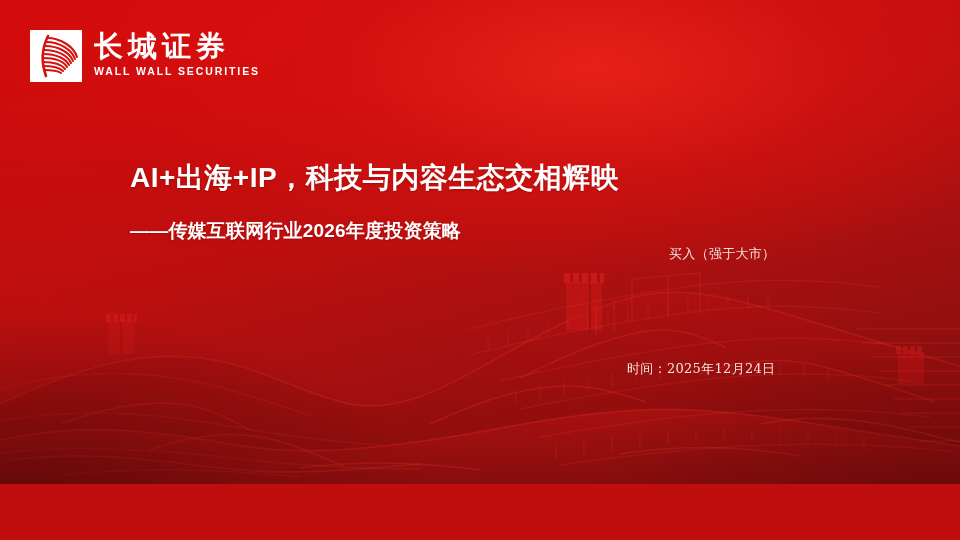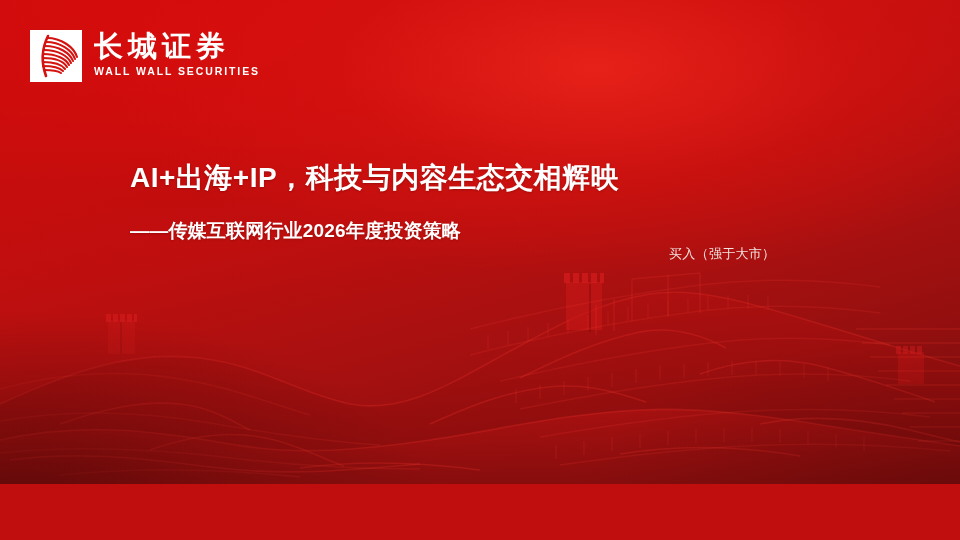--- a/index.html
+++ b/index.html
@@ -253,14 +253,15 @@
       <div class="logo-en">WALL WALL SECURITIES</div>
     </div>
   </div>
 
   <div class="title">AI+出海+IP，科技与内容生态交相辉映</div>
   <div class="subtitle">——传媒互联网行业2026年度投资策略</div>
 
   <div class="meta">
     <div class="rating">买入（强于大市）</div>
   </div>
+  <div class="date">时间：2025年12月24日</div>
 
 </div>
 
 </body></html>

